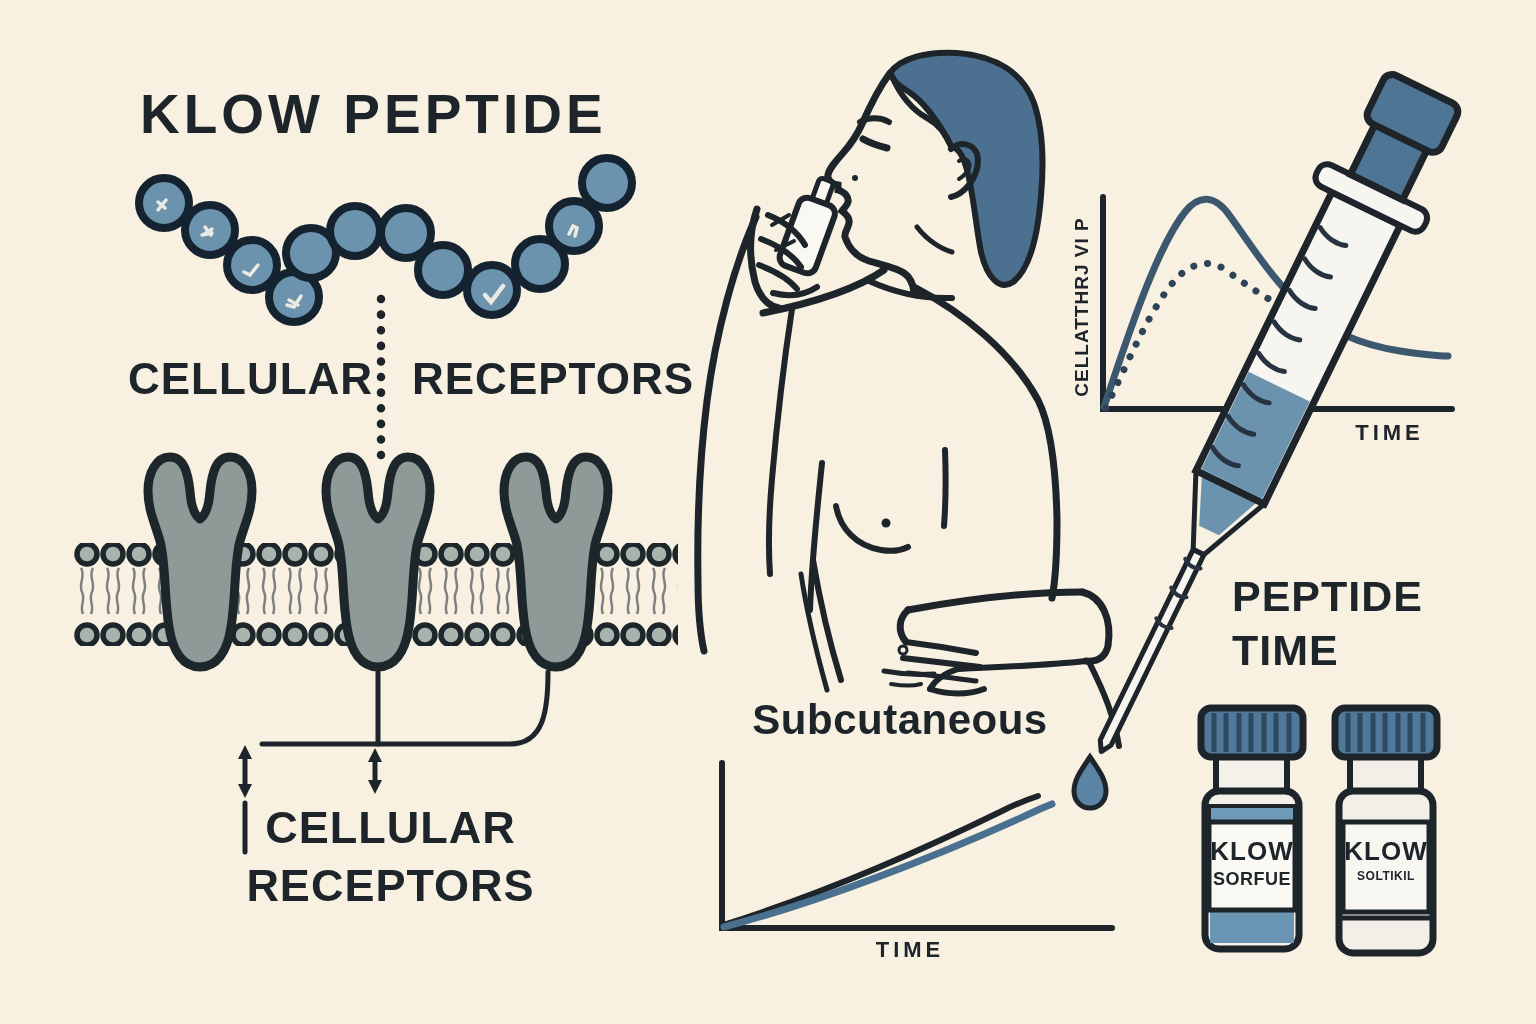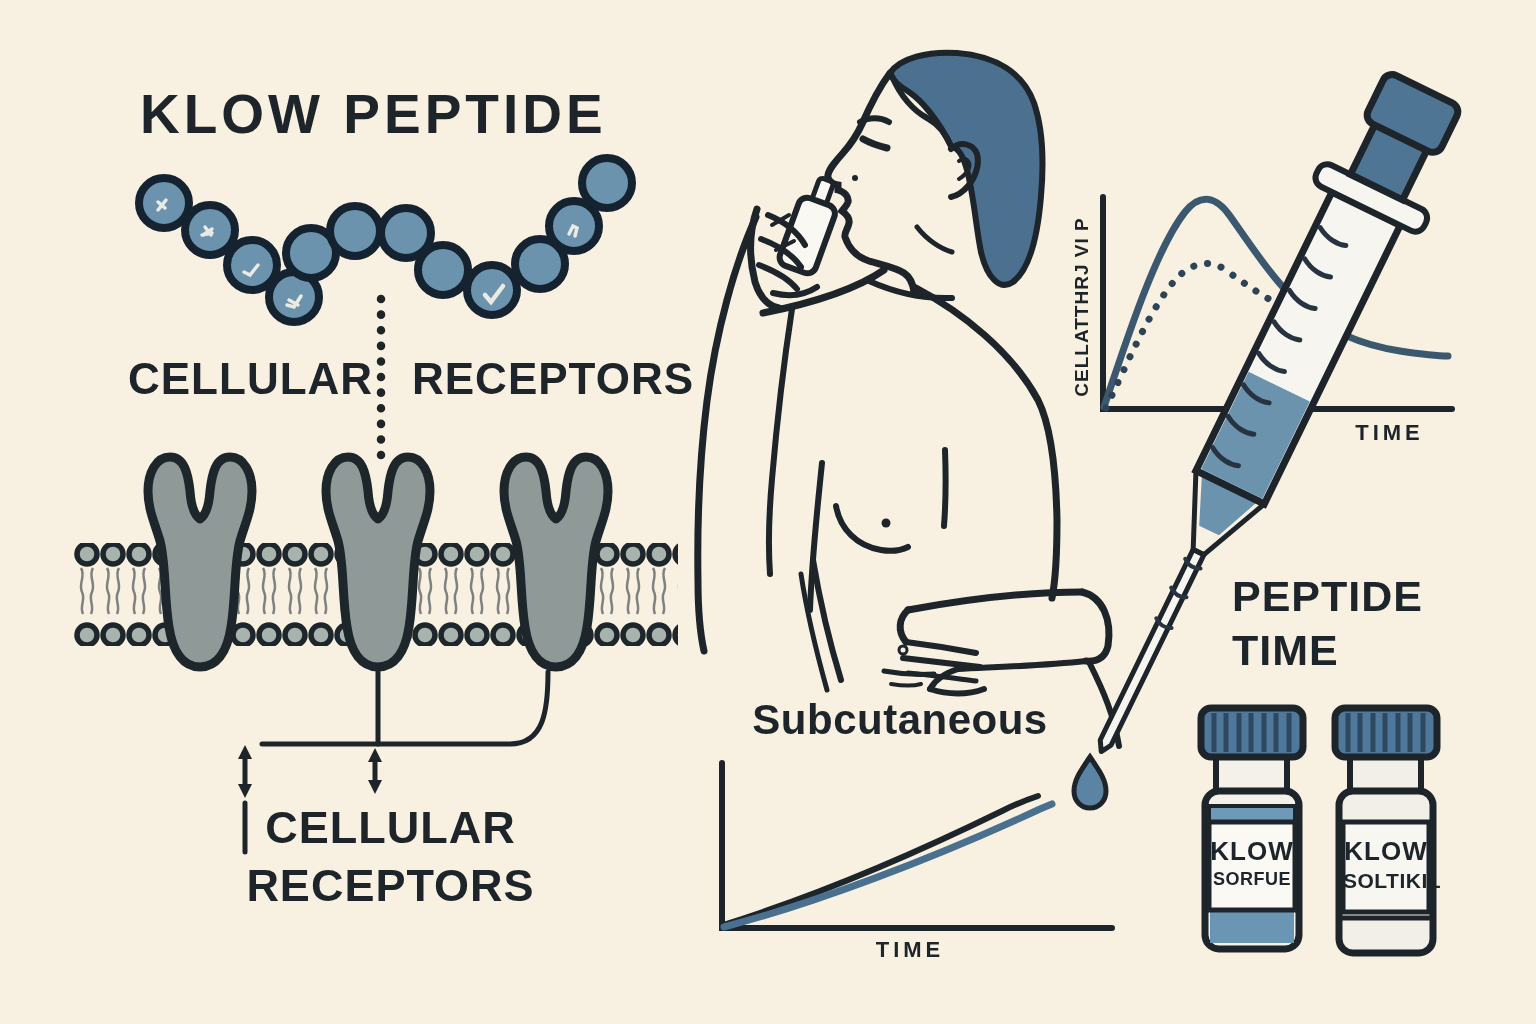--- a/index.html
+++ b/index.html
@@ -10,21 +10,21 @@
   .ctr{text-align:center;}
   .title{font-size:55px;letter-spacing:4px;}
   .h-caps{font-size:44px;letter-spacing:1px;}
   .cap-b{font-size:45px;letter-spacing:1px;}
   .route{font-size:40px;letter-spacing:0.5px;}
   .time{font-size:22px;letter-spacing:4px;}
   .dose{font-size:43px;letter-spacing:1px;}
   .ylab{font-size:19px;letter-spacing:1px;transform:rotate(-90deg);transform-origin:center center;}
   .vbrand{font-size:26px;letter-spacing:1px;}
   .vvar{font-size:18px;letter-spacing:0.5px;}
-  .vvar2{font-size:21px;letter-spacing:0.5px;}
+  .vvar2{font-size:12px;letter-spacing:0.5px;}
 </style>
 </head>
 <body>
 
 <div id="stage">
 
 <svg id="art" viewBox="0 0 1536 1024" xmlns="http://www.w3.org/2000/svg">
   <defs>
     <pattern id="lipid" x="74" y="543" width="26" height="103" patternUnits="userSpaceOnUse">
       <path d="M 7,25 c 5,8 -3,16 1,24 c 4,8 -3,14 1,22" stroke="#4a5155" stroke-width="2.5" fill="none" opacity="0.7"></path>

